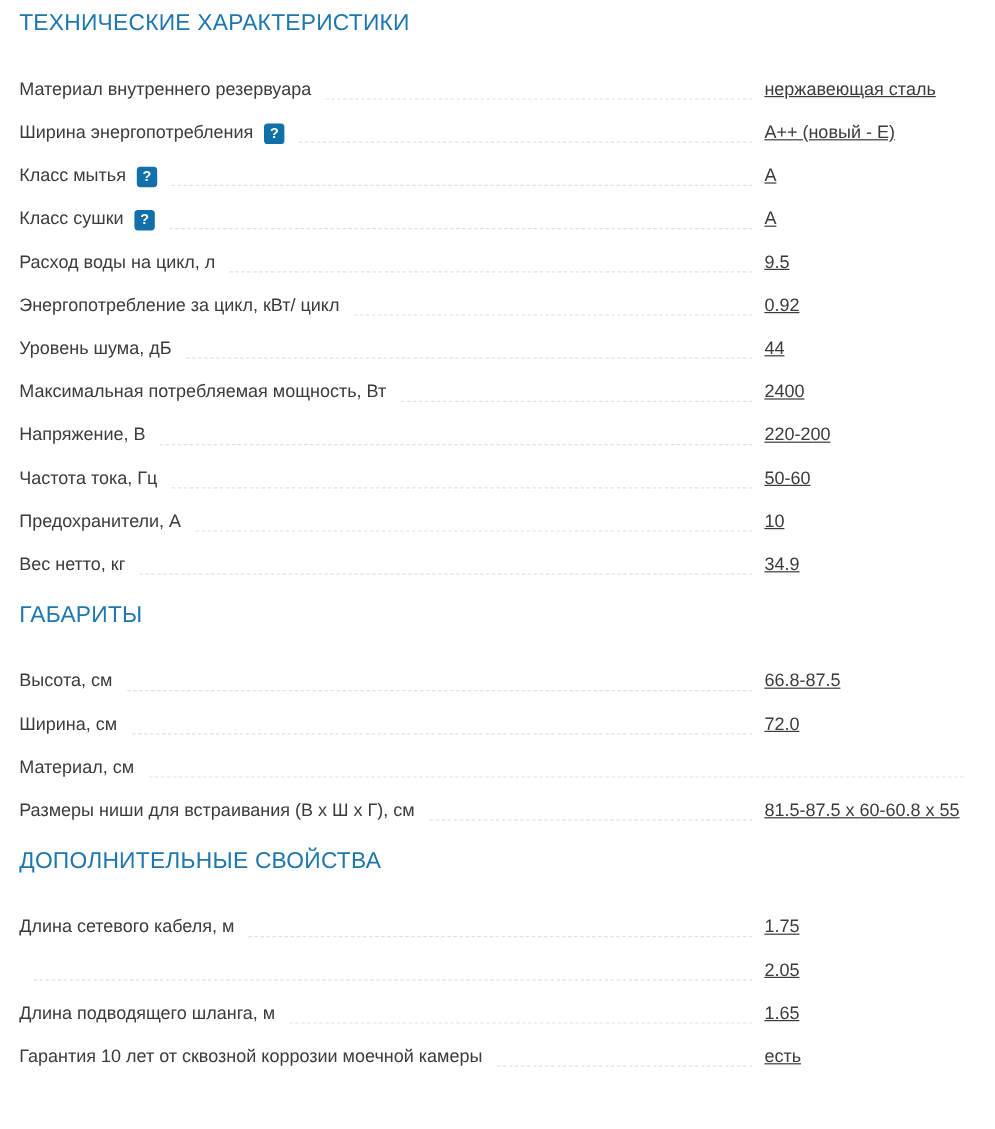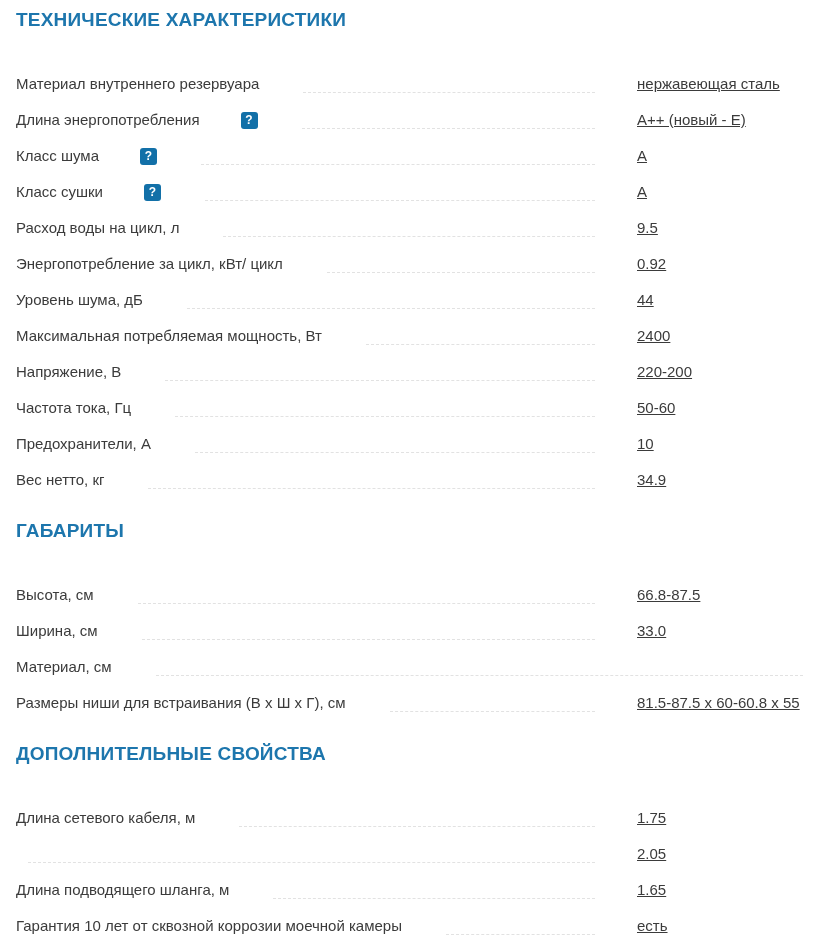--- a/index.html
+++ b/index.html
@@ -14,38 +14,37 @@
     margin: 0;
     background: #ffffff;
     font-family: "Liberation Sans", "DejaVu Sans", sans-serif;
   }
   body {
     width: 829px;
     min-height: 941px;
     padding: 8px 16px 40px 16px;
   }
   .spec-section { margin: 0; }
-  .spec-section + .spec-section { margin-top: 30px; }
+  .spec-section + .spec-section { margin-top: 12px; }
   .section-title {
     margin: 0 0 26px 0;
     font-size: 19px;
     line-height: 23px;
-    font-weight: 700;
+    font-weight: 400;
     letter-spacing: 0.2px;
     color: var(--section-title);
     text-transform: uppercase;
   }
   .spec-row {
     display: flex;
-    align-items: flex-end;
+    align-items: center;
     height: 36px;
     font-size: 15px;
     line-height: 18px;
     color: var(--row-text);
-    gap: 32px;
   }
   .spec-label { flex: 0 0 auto; white-space: nowrap; }
   .help-icon {
     flex: 0 0 auto;
     width: 17px;
     height: 17px;
     margin-left: 9px;
     border-radius: 3px;
     background: var(--help-bg);
     color: var(--help-fg);
@@ -72,28 +71,28 @@
     <h2 class="section-title">ТЕХНИЧЕСКИЕ ХАРАКТЕРИСТИКИ</h2>
     <div class="rows">
   <div class="spec-row">
     <span class="spec-label">Материал внутреннего резервуара</span>
 
     <span class="spec-leader"></span>
     <span class="spec-value">нержавеющая сталь</span>
   </div>
 
   <div class="spec-row">
-    <span class="spec-label">Длина энергопотребления</span>
+    <span class="spec-label">Ширина энергопотребления</span>
     <span class="help-icon">?</span>
     <span class="spec-leader"></span>
     <span class="spec-value">А++ (новый - Е)</span>
   </div>
 
   <div class="spec-row">
-    <span class="spec-label">Класс шума</span>
+    <span class="spec-label">Класс мытья</span>
     <span class="help-icon">?</span>
     <span class="spec-leader"></span>
     <span class="spec-value">А</span>
   </div>
 
   <div class="spec-row">
     <span class="spec-label">Класс сушки</span>
     <span class="help-icon">?</span>
     <span class="spec-leader"></span>
     <span class="spec-value">А</span>
@@ -164,21 +163,21 @@
     <span class="spec-label">Высота, см</span>
 
     <span class="spec-leader"></span>
     <span class="spec-value">66.8-87.5</span>
   </div>
 
   <div class="spec-row">
     <span class="spec-label">Ширина, см</span>
 
     <span class="spec-leader"></span>
-    <span class="spec-value">33.0</span>
+    <span class="spec-value">72.0</span>
   </div>
 
   <div class="spec-row">
     <span class="spec-label">Материал, см</span>
 
     <span class="spec-leader"></span>
   </div>
 
   <div class="spec-row">
     <span class="spec-label">Размеры ниши для встраивания (В х Ш х Г), см</span>

